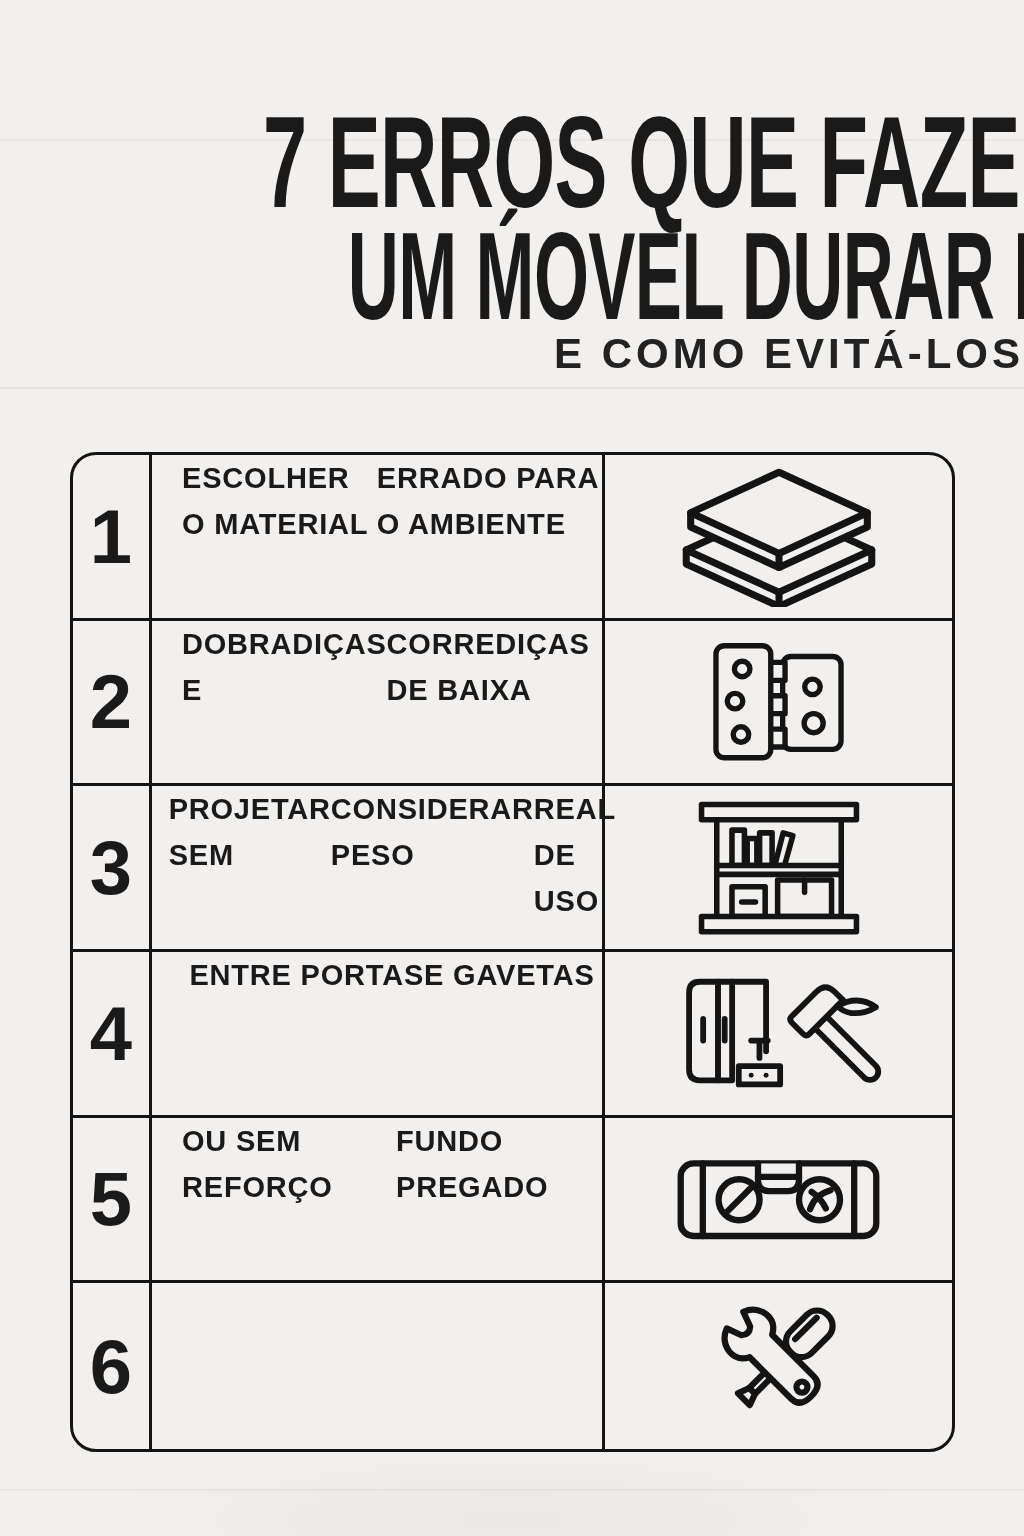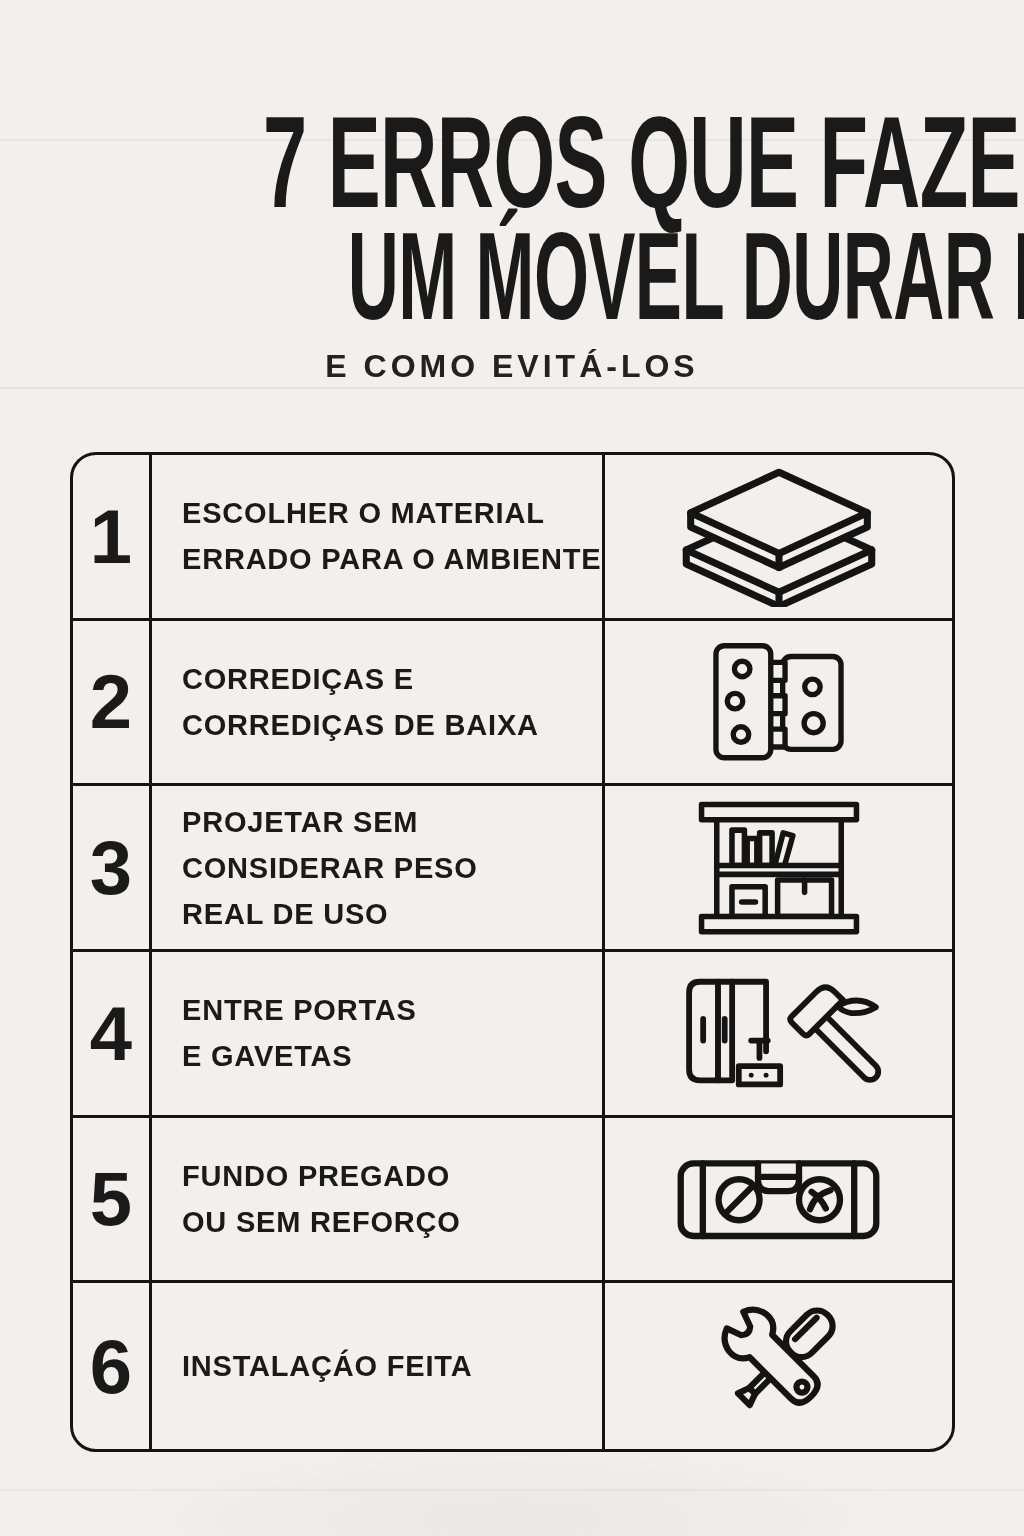--- a/index.html
+++ b/index.html
@@ -28,22 +28,22 @@
   .title-line{
     position:absolute;left:0;right:0;text-align:center;
     font-weight:bold;white-space:nowrap;color:var(--ink);
     letter-spacing:-1px;
   }
   .t1{top:104px;font-size:130px;line-height:116px;}
   .t1 .sq{display:inline-block;transform:scaleX(.61);transform-origin:50% 50%;}
   .t2{top:218px;font-size:124px;line-height:116px;}
   .t2 .sq{display:inline-block;transform:scaleX(.57);transform-origin:50% 50%;}
   .subtitle{
-    position:absolute;top:336px;left:0;right:0;text-align:center;
-    font-size:32px;line-height:60px;font-weight:bold;letter-spacing:4px;
+    position:absolute;top:324px;left:0;right:0;text-align:right;
+    font-size:42px;line-height:60px;font-weight:bold;letter-spacing:4px;
     color:#222;white-space:nowrap;
   }
   
   .err-table{
     position:absolute;left:70px;top:452px;width:885px;height:1000px;
     border:3px solid var(--line);border-radius:26px;overflow:hidden;
     display:grid;grid-template-rows:repeat(6,1fr);
     background:var(--paper);
   }
   .row{
@@ -52,21 +52,21 @@
     min-height:0;
   }
   .row:last-child{border-bottom:none;}
   .cell-num{
     border-right:3px solid var(--line);
     display:flex;align-items:center;justify-content:center;
     font-size:76px;font-weight:bold;color:var(--ink);
   }
   .cell-text{
     border-right:3px solid var(--line);
-    display:flex;flex-direction:column;justify-content:center;
+    display:flex;flex-direction:row;justify-content:center;
     padding-left:30px;
     font-size:29px;font-weight:bold;letter-spacing:.8px;
     line-height:46px;color:var(--ink);
   }
   .cell-icon{display:flex;align-items:center;justify-content:center;min-height:0;}
   
   svg.ic{display:block;}
   svg.ic *{stroke:var(--line);stroke-linejoin:round;stroke-linecap:round;}
   .fz{fill:var(--paper);}
   .nz{fill:none;}
@@ -103,21 +103,21 @@
             <path class="nz" d="M20 53 L120 99 L220 53"></path>
             <path class="nz" d="M120 99 L120 115"></path>
           </g>
         </svg>
       </div>
     </div>
 
     <div class="row">
       <div class="cell-num">2</div>
       <div class="cell-text">
-        <div>CORREDIÇAS E</div>
+        <div>DOBRADIÇAS E</div>
         <div>CORREDIÇAS DE BAIXA</div>
       </div>
       <div class="cell-icon">
         <svg class="ic" width="137" viewBox="0 0 230 205">
           <g stroke-width="9">
             <rect class="fz" x="122" y="26" width="98" height="156" rx="14"></rect>
             <rect class="fz" x="100" y="36" width="26" height="30"></rect>
             <rect class="fz" x="100" y="92" width="26" height="30"></rect>
             <rect class="fz" x="100" y="148" width="26" height="30"></rect>
             <rect class="fz" x="10" y="8" width="92" height="188" rx="14"></rect>
@@ -181,43 +181,42 @@
               <path class="fz" d="M172 44 Q180 16 206 12 Q202 28 190 38 Q182 44 172 44 Z"></path>
             </g>
           </g>
         </svg>
       </div>
     </div>
 
     <div class="row">
       <div class="cell-num">5</div>
       <div class="cell-text">
+        <div>OU SEM REFORÇO</div>
         <div>FUNDO PREGADO</div>
-        <div>OU SEM REFORÇO</div>
       </div>
       <div class="cell-icon">
         <svg class="ic" width="205" viewBox="0 0 260 115">
           <g stroke-width="8">
             <rect class="fz" x="6" y="12" width="248" height="92" rx="16"></rect>
             <path class="nz" d="M34 12 V104 M226 12 V104"></path>
             <circle class="nz" cx="80" cy="58" r="26"></circle>
             <path class="nz" d="M63 75 L97 41"></path>
             <circle class="nz" cx="182" cy="58" r="26"></circle>
             <path class="nz" d="M170 70 Q176 52 196 46 M172 48 Q184 56 190 69"></path>
             <path class="fz" d="M104 12 V33 Q104 47 118 47 H142 Q156 47 156 33 V12"></path>
             <path class="nz" d="M104 29 H156"></path>
           </g>
         </svg>
       </div>
     </div>
 
     <div class="row">
       <div class="cell-num">6</div>
       <div class="cell-text">
-        <div>INSTALAÇÁO FEITA</div>
       </div>
       <div class="cell-icon">
         <svg class="ic" width="152" viewBox="0 0 220 205">
           <g stroke-width="9">
             <g transform="rotate(45 110 100)">
               <rect class="fz" x="88" y="0" width="44" height="76" rx="21"></rect>
               <path class="nz" d="M101 14 V58"></path>
               <rect class="fz" x="99" y="76" width="22" height="15"></rect>
               <rect class="fz" x="104" y="91" width="12" height="64"></rect>
               <path class="fz" d="M104 155 L98 172 H122 L116 155 Z"></path>

